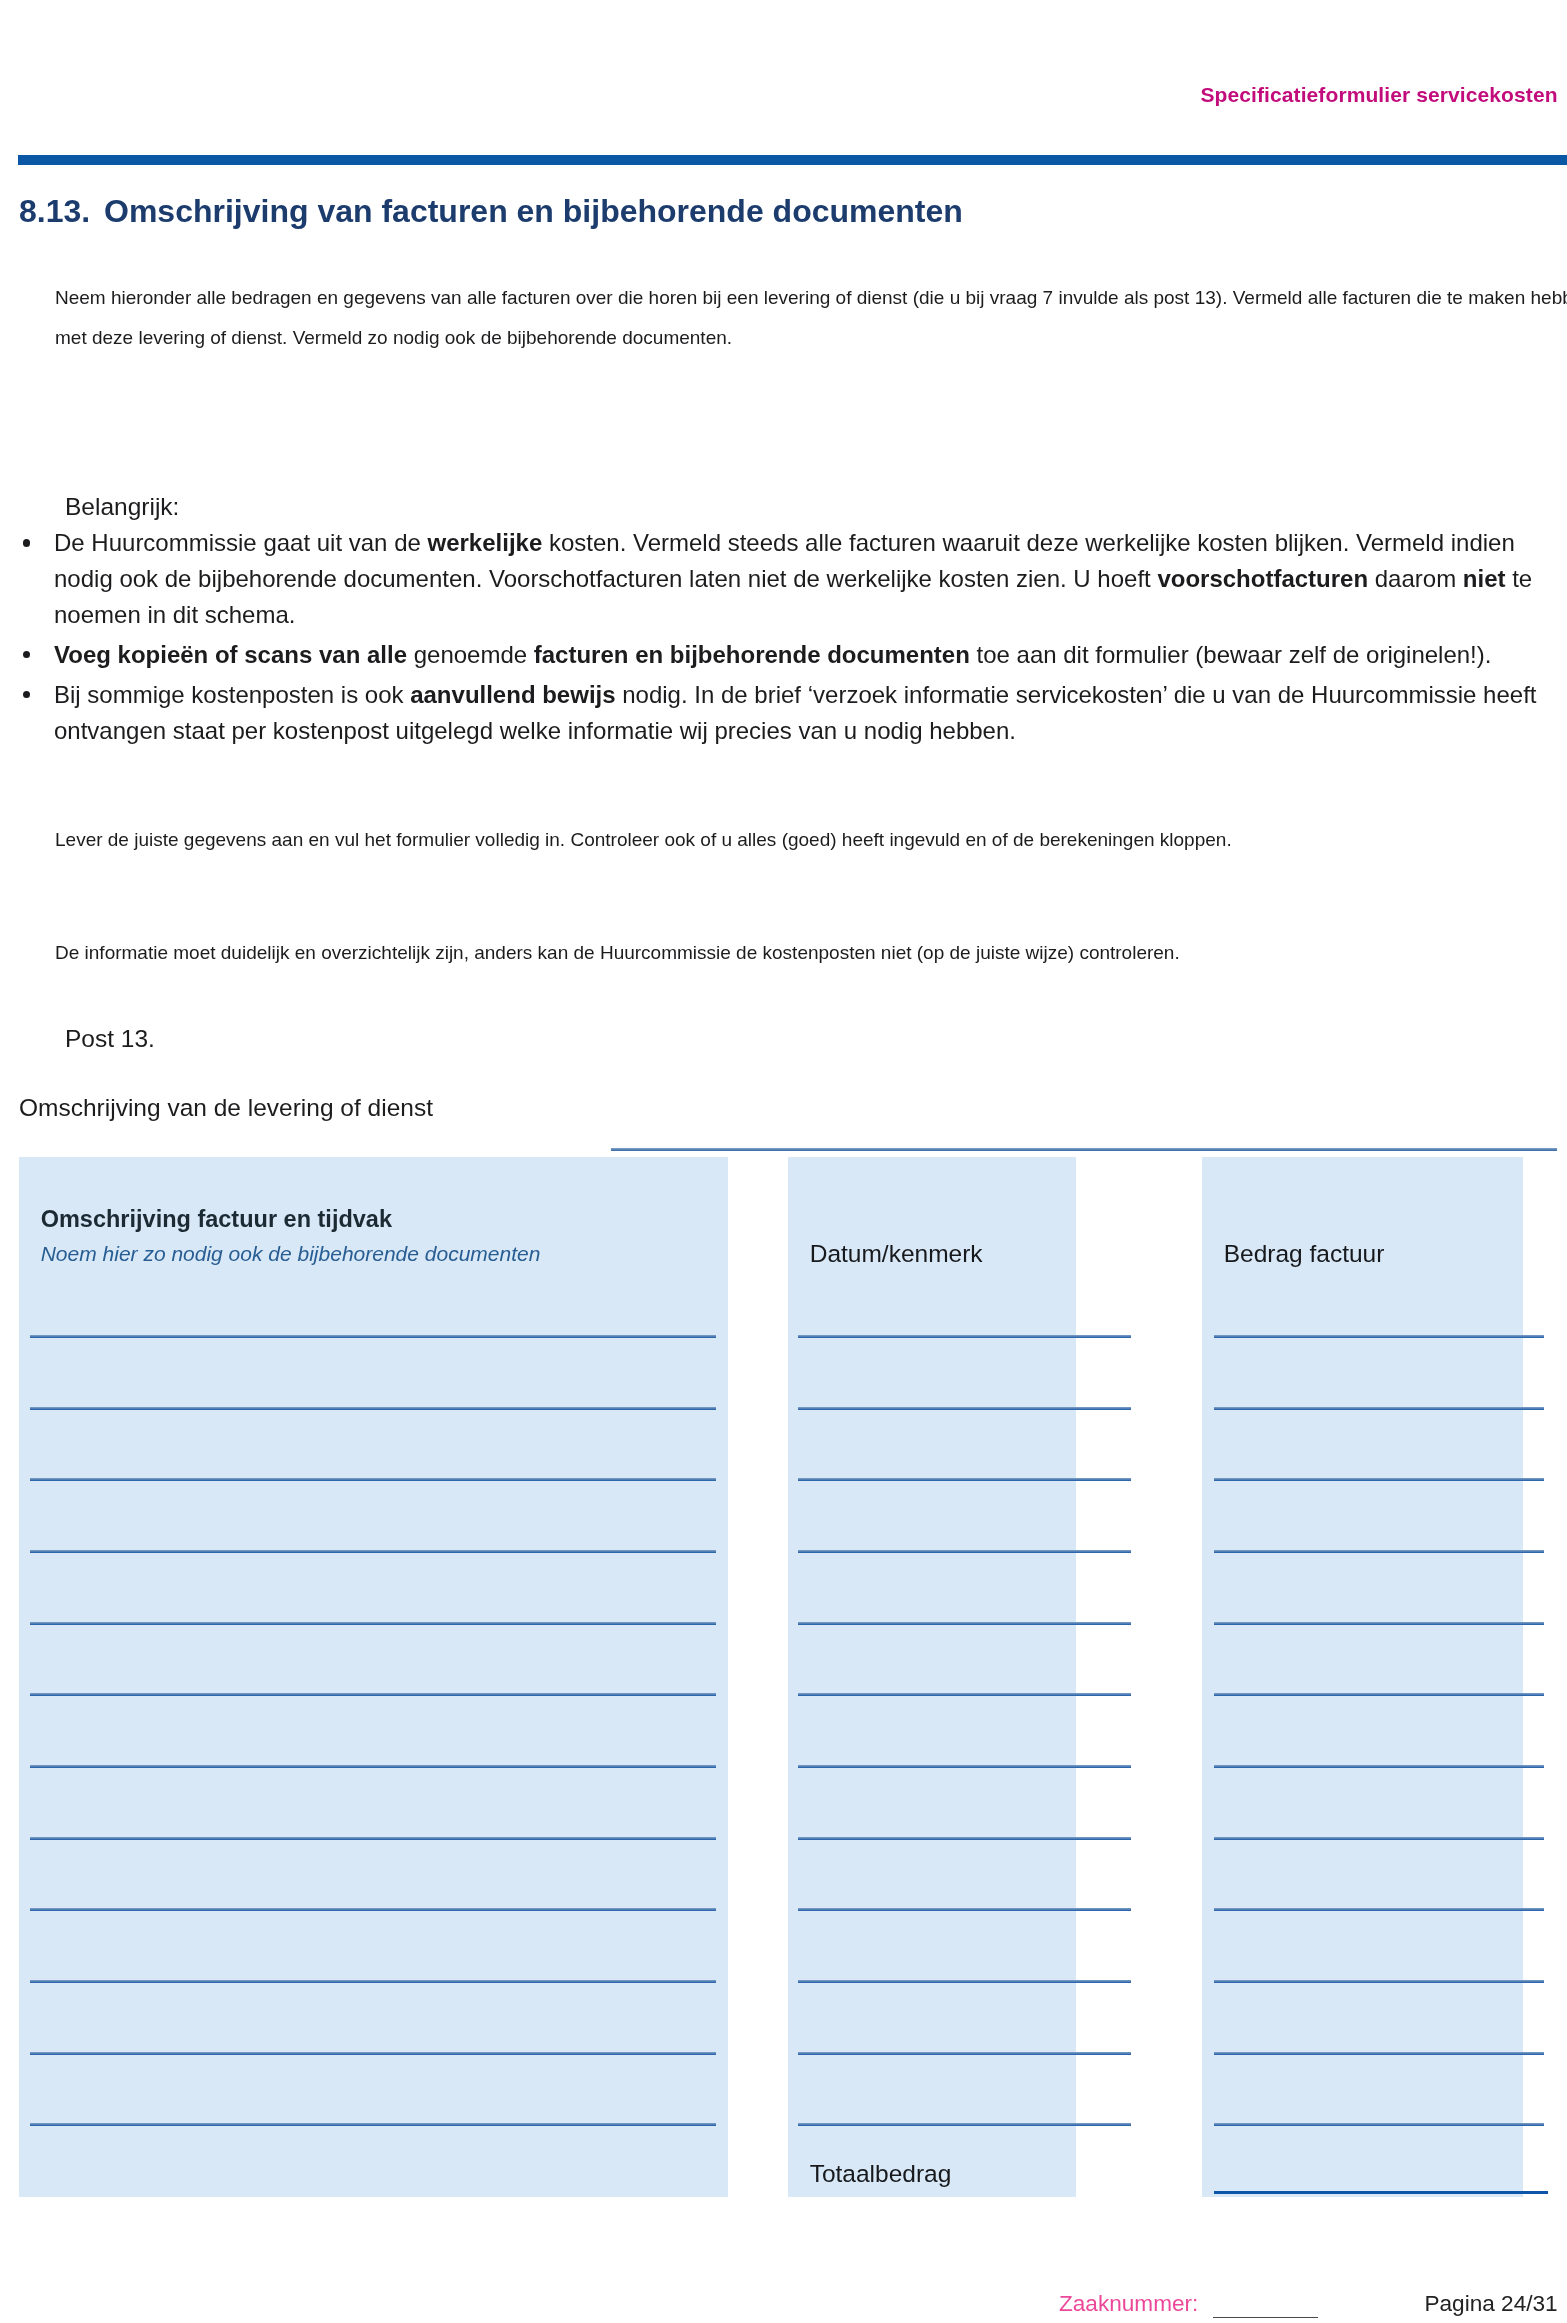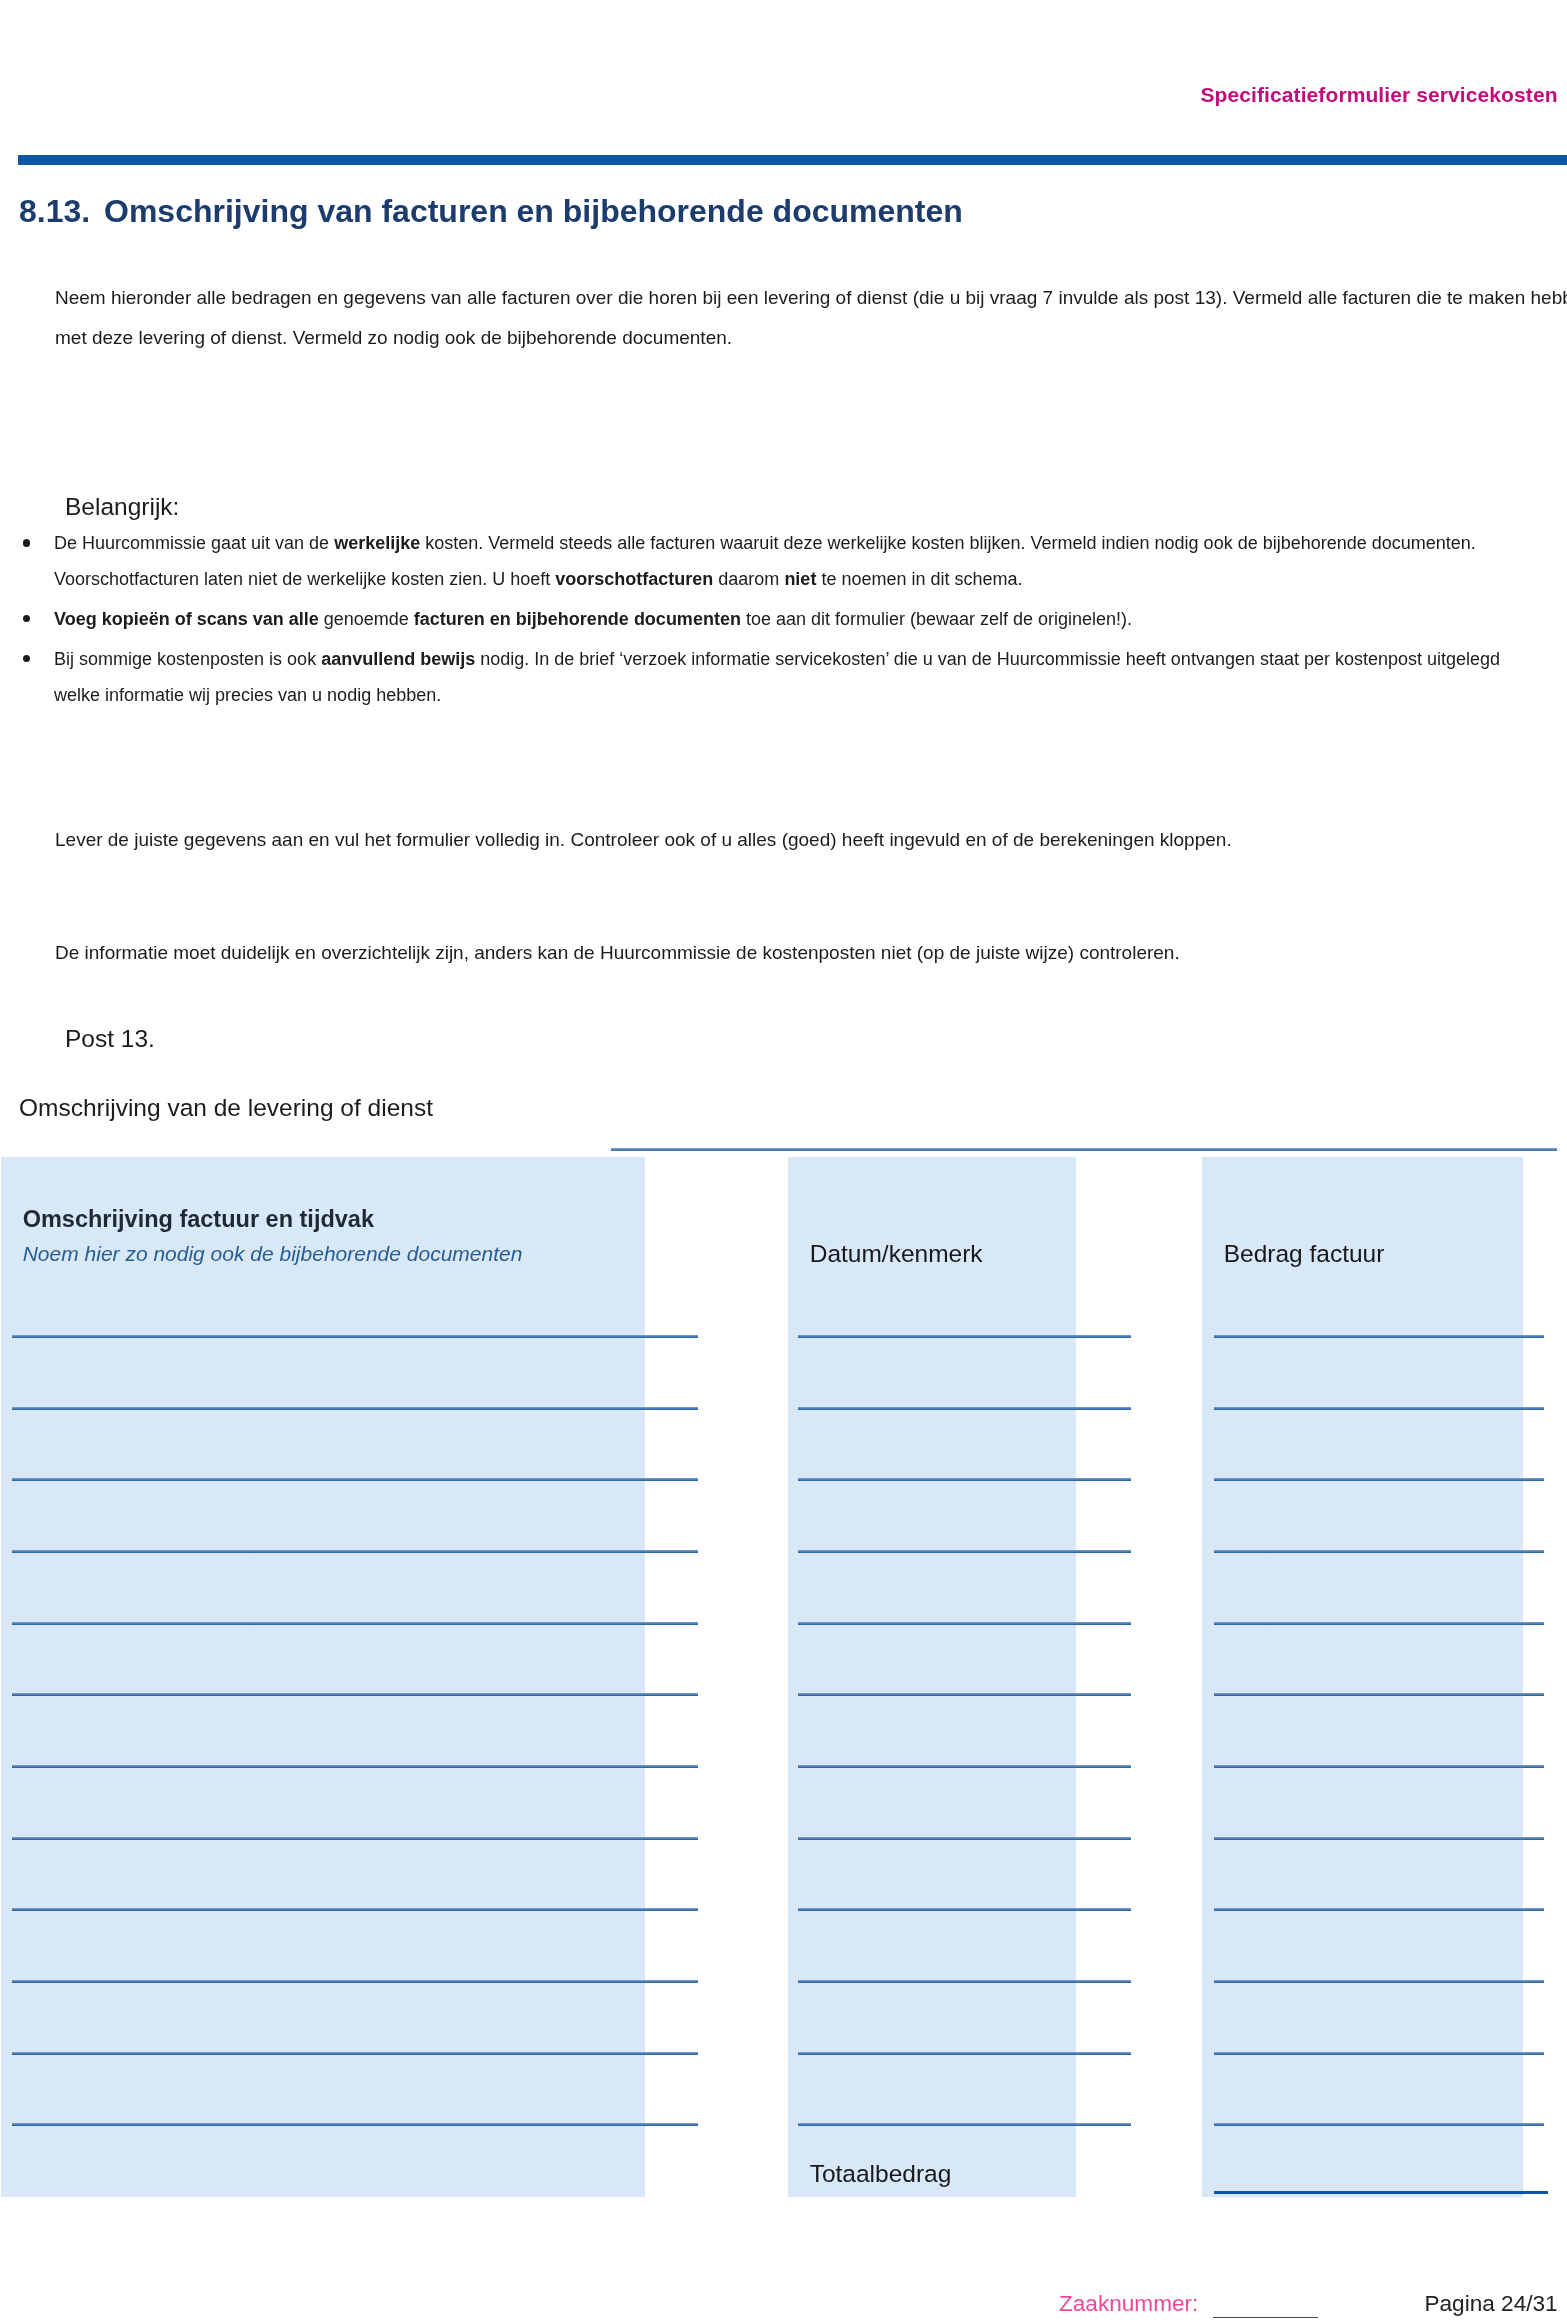--- a/index.html
+++ b/index.html
@@ -18,34 +18,34 @@
   .doc-header {
     top:83px; right:10.4px; color:var(--brand_pink);
     font-size:21px; font-weight:700; letter-spacing:0.1px;
   }
   .top-bar { top:155px; left:18px; right:0; height:10.4px; background:var(--bar_blue); }
   .title-row { top:193px; left:19px; right:10.4px; color:var(--title_navy); font-size:32px; font-weight:700; }
   .title-num { position:absolute; left:0; top:0; }
   .title-text { position:absolute; left:85px; top:0; }
   .para { left:19px; width:1539px; font-size:19px; line-height:40px;margin-left:36px; }
   .bold-label { left:25px; font-size:24.5px; font-weight:400;margin-left:40px; }
-  .bullets { top:525px; left:19px; width:1529px; list-style:none; font-size:18px; line-height:36px; }
+  .bullets { top:525px; left:19px; width:1529px; list-style:none; font-size:24px; line-height:36px; }
   .bullets li { position:relative; padding-left:35px; margin-bottom:3.8px; }
   .bullets li .dot {
     position:absolute; left:3.8px; top:14px; width:7.5px; height:7.5px; border-radius:50%;
     background:#1c1c1e;
   }
   .b { font-weight:700; }
   .service-row-label { top:1094px; left:19px; font-size:24.5px; }
   .service-line {
     top:1148px; left:611px; width:946px; height:2.8px;
     background:linear-gradient(to bottom, var(--line_blue_light), #3268a5);
   }
   .col { top:1157px; height:1040px; background:var(--box_bg); }
-  .col1 { left:1px;  width:644px; }
+  .col1 { left:19px;  width:709px; }
   .col2 { left:788px; width:288px; }
   .col3 { left:1202px; width:321px; }
   .col1-title { position:absolute; left:21.7px; top:49px; font-size:23.5px; font-weight:700; color:#1c2b33; }
   .col1-sub   { position:absolute; left:21.7px; top:85px; font-size:21px; font-style:italic; color:var(--subtitle_blue); }
   .col-label  { position:absolute; left:21.7px; top:83px; font-size:24.5px; color:#17191c; }
   .wline {
     position:absolute; height:2.8px;
     background:linear-gradient(to bottom, var(--line_blue_light), var(--line_blue));
   }
   .col1 .wline { left:11.3px; width:686px; }

